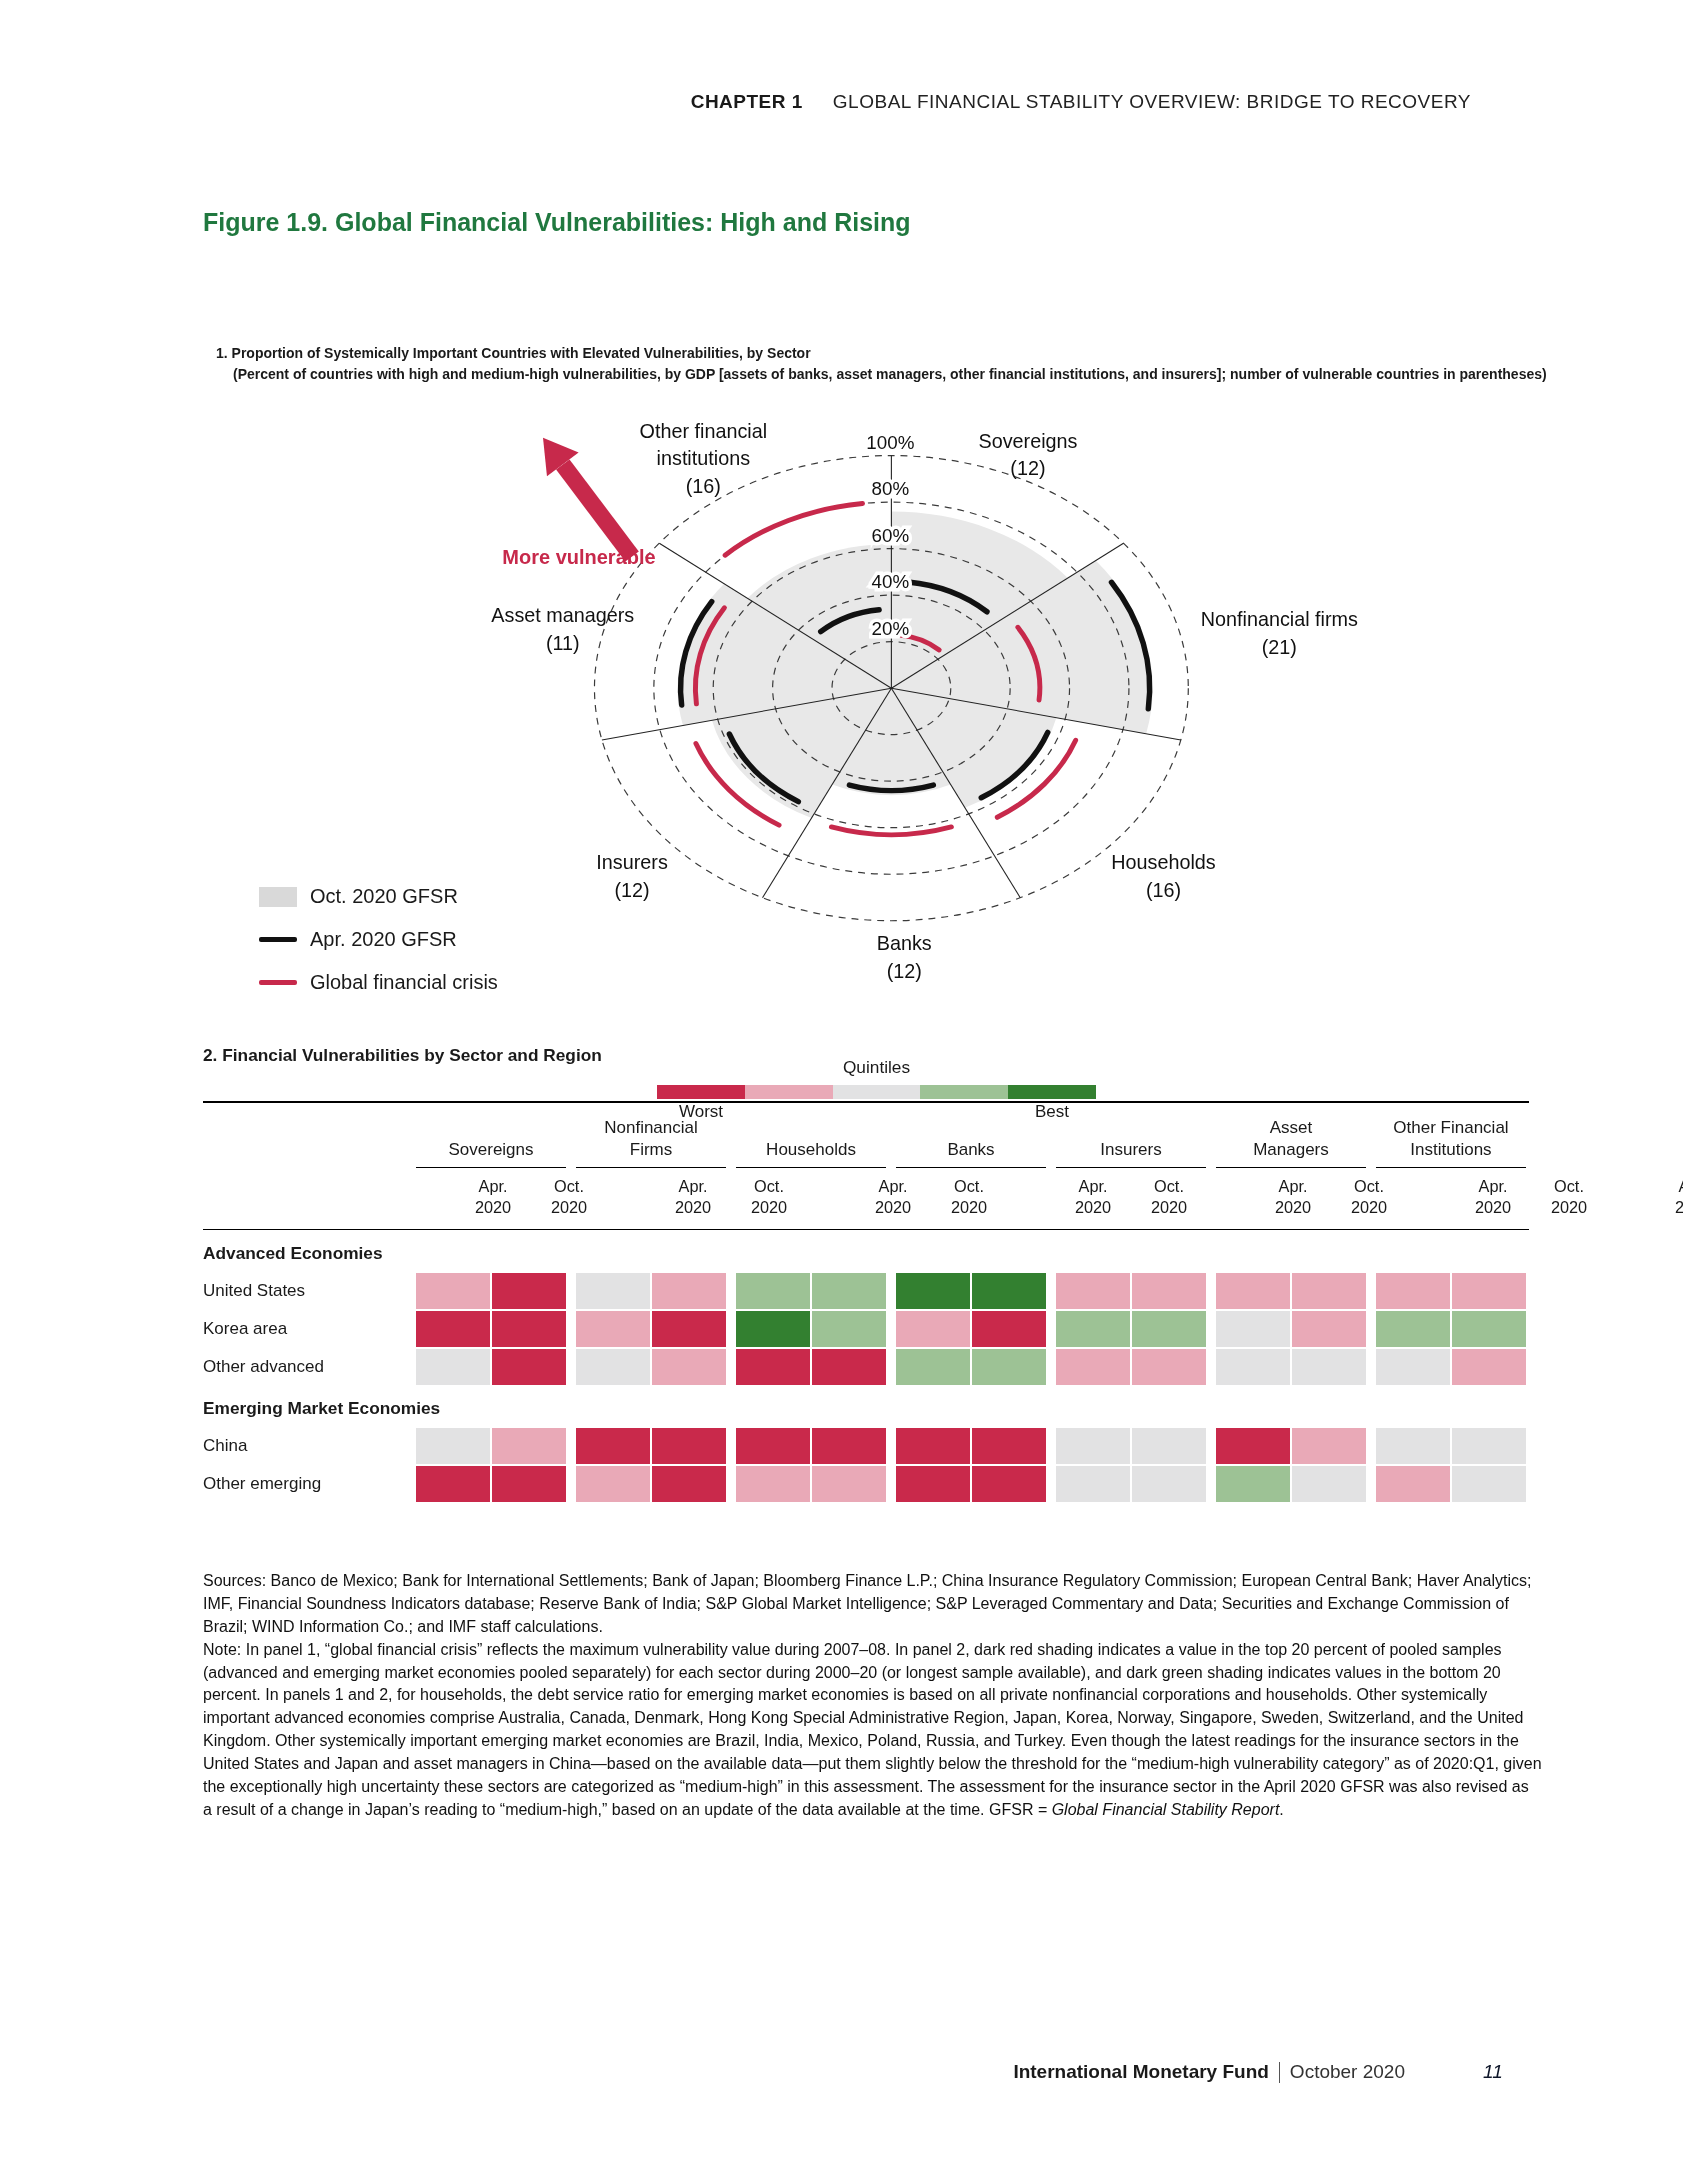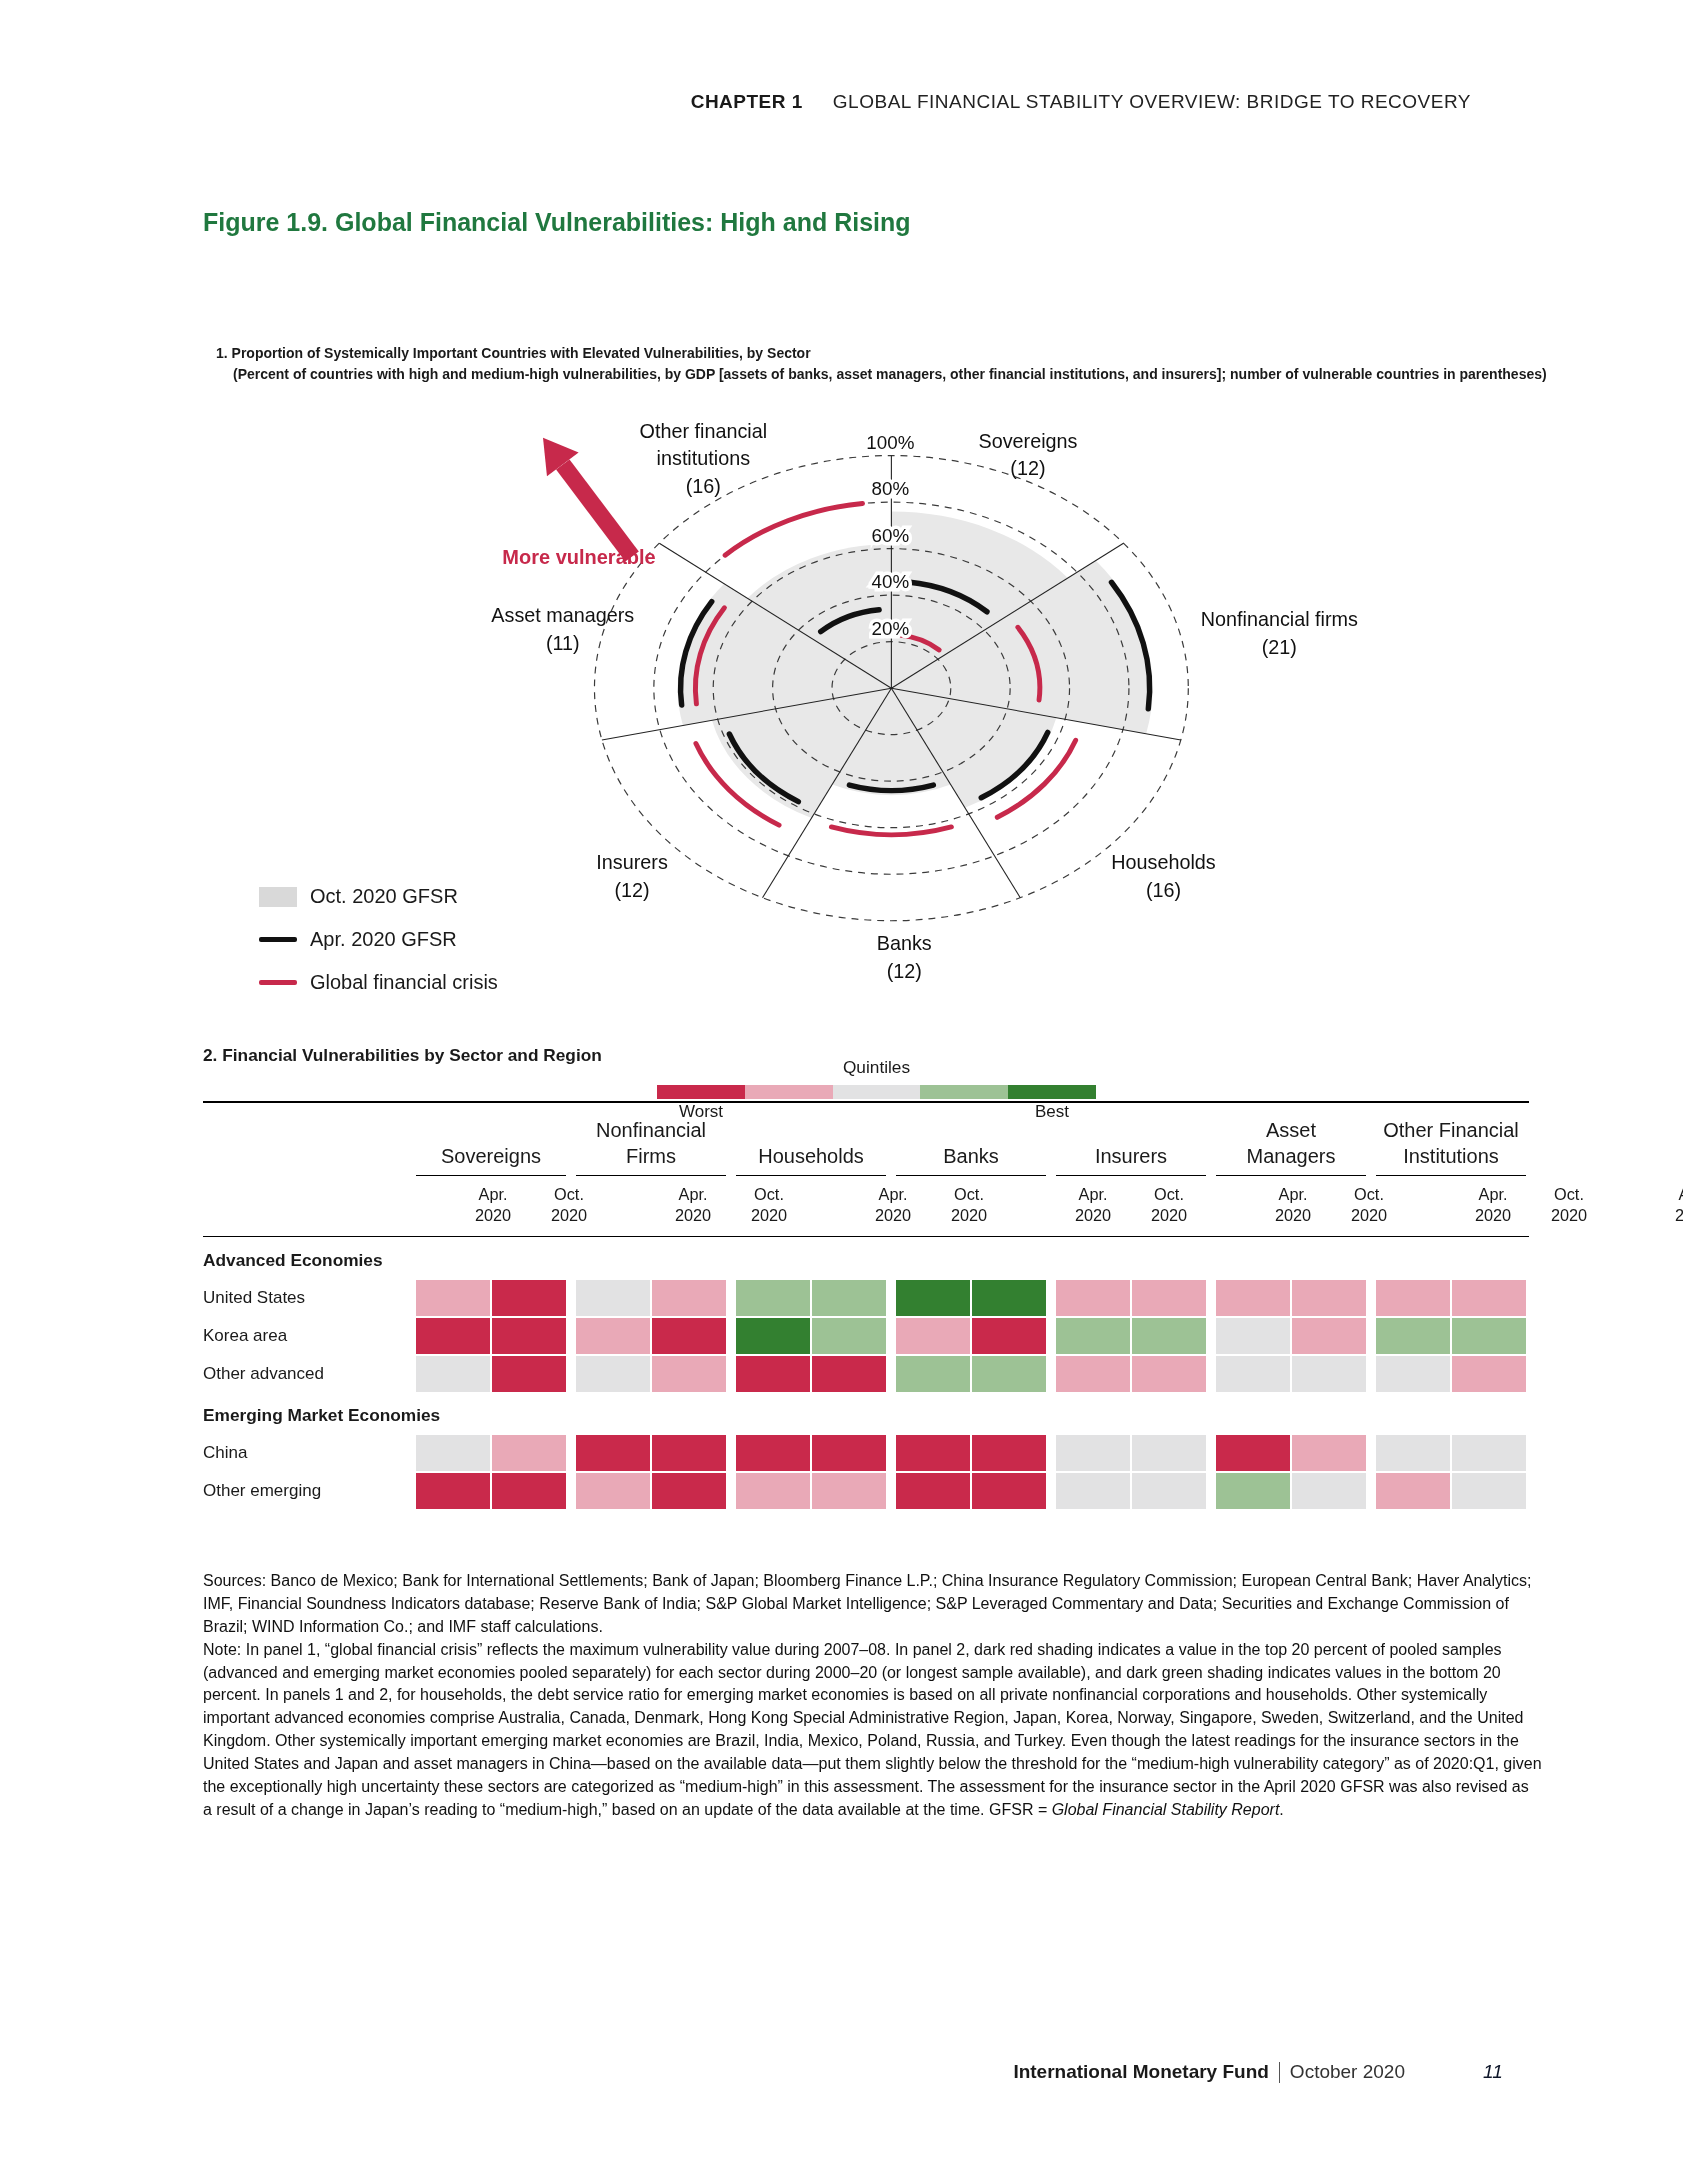--- a/index.html
+++ b/index.html
@@ -37,21 +37,21 @@
   .qlabels { position:relative; height:22px; font-size:17px; margin-top:3px;text-decoration:underline; }
   .qlabels .worst { position:absolute; left:0; width:88px; text-align:center; }
   .qlabels .best  { position:absolute; right:0; width:88px; text-align:center; }
 
   .hm { position:absolute; left:203px; top:1101px; width:1326px; font-size:17px; }
   .hm-row { display:flex; }
   .hm-spacer { width:213px; flex:none; }
   .hm-ghead { border-top:2.5px solid #000; padding-top:14px; }
   .hm-group { width:150px; margin-right:10px; flex:none; text-align:center; white-space:pre-line;
               display:flex; flex-direction:column; justify-content:flex-end;
-              border-bottom:1.5px solid #000; padding-bottom:6px; font-size:20px; line-height:1.3; }
+              border-bottom:1.5px solid #000; padding-bottom:6px; font-size:17px; line-height:1.3; }
   .hm-group:last-child, .hm-pair:last-child { margin-right:0; }
   .hm-yhead { border-bottom:1.5px solid #000;gap:40px; }
   .hm-pair { display:flex; gap:2px; width:150px; margin-right:10px; flex:none; }
   .hm-ycell { width:74px; text-align:center; white-space:pre-line; padding:8px 0 10px; font-size:16.3px; line-height:1.3; }
   .hm-section { font-weight:700; font-size:17.3px; margin:13px 0 9px; }
   .hm-datarow { margin-bottom:2px; }
   .hm-rowlabel { width:213px; flex:none; display:flex; align-items:center; font-size:17px; }
   .hm-cell { width:74px; height:36px; }
 
   .src-note { position:absolute; left:203px; top:1570px; width:1339px; font-size:16px; line-height:1.43; color:#111; }

